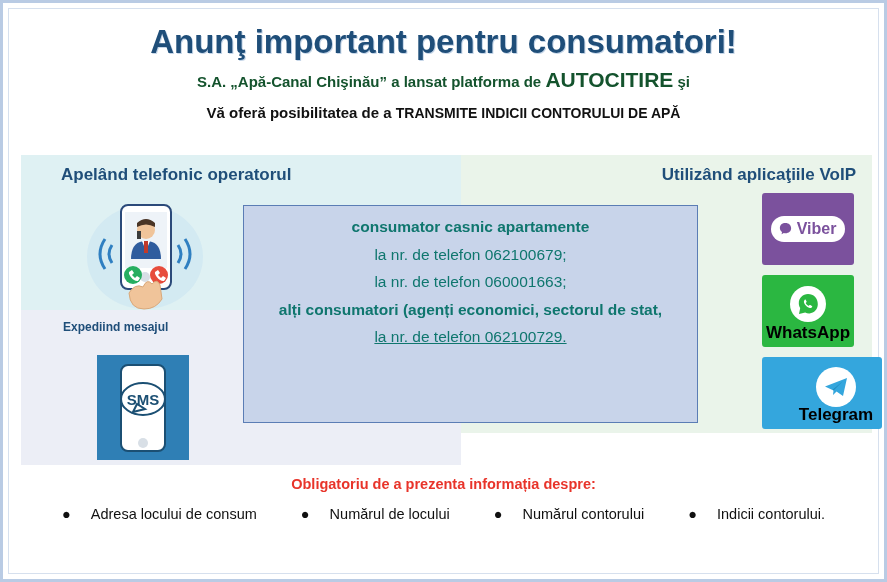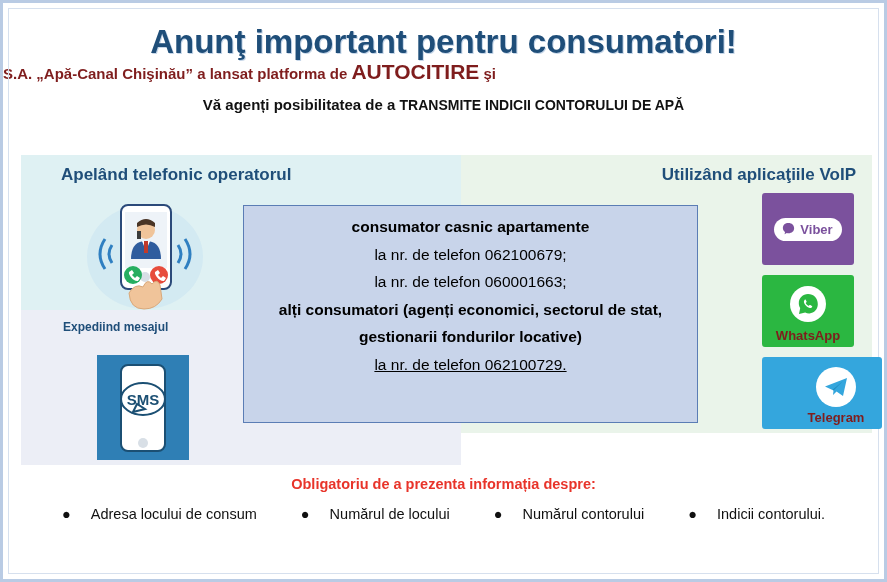--- a/index.html
+++ b/index.html
@@ -35,24 +35,25 @@
     font-size: 33px;
     font-weight: bold;
     color: #1f4e79;
     letter-spacing: 0px;
     margin: 22px 0 0 0;
     line-height: 1.05;
     text-shadow: 1px 1px 0 #c6d6e8;
   }
 
   .subline {
+    text-align: center;
     font-size: 15px;
     font-weight: bold;
-    color: #7f1d1d;
-    margin-top: 0;
+    color: #14532d;
+    margin-top: 8px;
   }
   .subline .big {
     font-size: 21px;
     font-weight: bold;
   }
   .subline2 {
     text-align: center;
     font-size: 15px;
     font-weight: bold;
     color: #111111;
@@ -151,21 +152,21 @@
     height: 218px;
     background: #c8d4ea;
     border: 1px solid #5b7db5;
     z-index: 6;
     box-sizing: border-box;
     padding: 13px 12px 10px 12px;
     text-align: center;
   }
   .contact-line {
     font-size: 15.5px;
-    color: #000000;
+    color: #0f766e;
     line-height: 1.0;
     margin: 0 0 12px 0;
   }
   .contact-line.b {
     font-weight: bold;
   }
   .contact-line.last {
     margin-bottom: 14px;
     text-decoration: underline;
   }
@@ -191,30 +192,30 @@
     font-weight: bold;
   }
   .logo-viber { background: #7b519d; }
   .logo-whatsapp { background: #2bb741; }
   .logo-telegram { background: #34a6dd; padding-left: 28px; }
   .logo-label {
     position: absolute;
     bottom: 4px;
     width: 100%;
     text-align: center;
-    font-size: 13px;
-    font-weight: bold;
-    color: #7f1d1d;
+    font-size: 17px;
+    font-weight: bold;
+    color: #000000;
   }
   .viber-pill {
     background: #ffffff;
     color: #7b519d;
     border-radius: 16px;
     padding: 4px 9px 4px 7px;
-    font-size: 13px;
+    font-size: 16px;
     display: flex;
     align-items: center;
     gap: 4px;
   }
   .wa-circle {
     width: 36px; height: 36px;
     border-radius: 50%;
     background: #ffffff;
     display: flex;
     align-items: center;
@@ -264,21 +265,21 @@
 <div class="poster">
   <div class="inner-frame"></div>
 
   <div class="title">Anunţ important pentru consumatori!</div>
 
   <div class="subline">
     <span>S.A. „Apă-Canal Chişinău” a lansat platforma de </span><span class="big">AUTOCITIRE</span><span> şi</span>
   </div>
 
   <div class="subline2">
-    <span>Vă agenți posibilitatea de a </span><span class="big">TRANSMITE INDICII CONTORULUI DE APĂ</span>
+    <span>Vă oferă posibilitatea de a </span><span class="big">TRANSMITE INDICII CONTORULUI DE APĂ</span>
   </div>
 
   <div class="band">
     <div class="band-left">
       <div class="quad-tl"></div>
       <div class="quad-bl"></div>
 
       <div class="band-head-left">Apelând telefonic operatorul</div>
       <div class="band-head-left2">Expediind mesajul</div>
 
@@ -352,21 +353,20 @@
         </div>
       </div>
     </div>
   </div>
 
   <div class="contact-box">
     <div class="contact-line b">consumator casnic apartamente</div>
     <div class="contact-line">la nr. de telefon 062100679;</div>
     <div class="contact-line">la nr. de telefon 060001663;</div>
     <div class="contact-line b">alți consumatori (agenți economici, sectorul de stat,</div>
-    <div class="contact-line b">gestionarii fondurilor locative)</div>
     <div class="contact-line last">la nr. de telefon 062100729.</div>
   </div>
 
   <div class="footer-red">Obligatoriu de a prezenta informația despre:</div>
 
   <div class="footer-items">
     <span><span class="bullet">●</span><span>Adresa locului de consum</span></span>
     <span><span class="bullet">●</span><span>Numărul de locului</span></span>
     <span><span class="bullet">●</span><span>Numărul contorului</span></span>
     <span><span class="bullet">●</span><span>Indicii contorului.</span></span>

